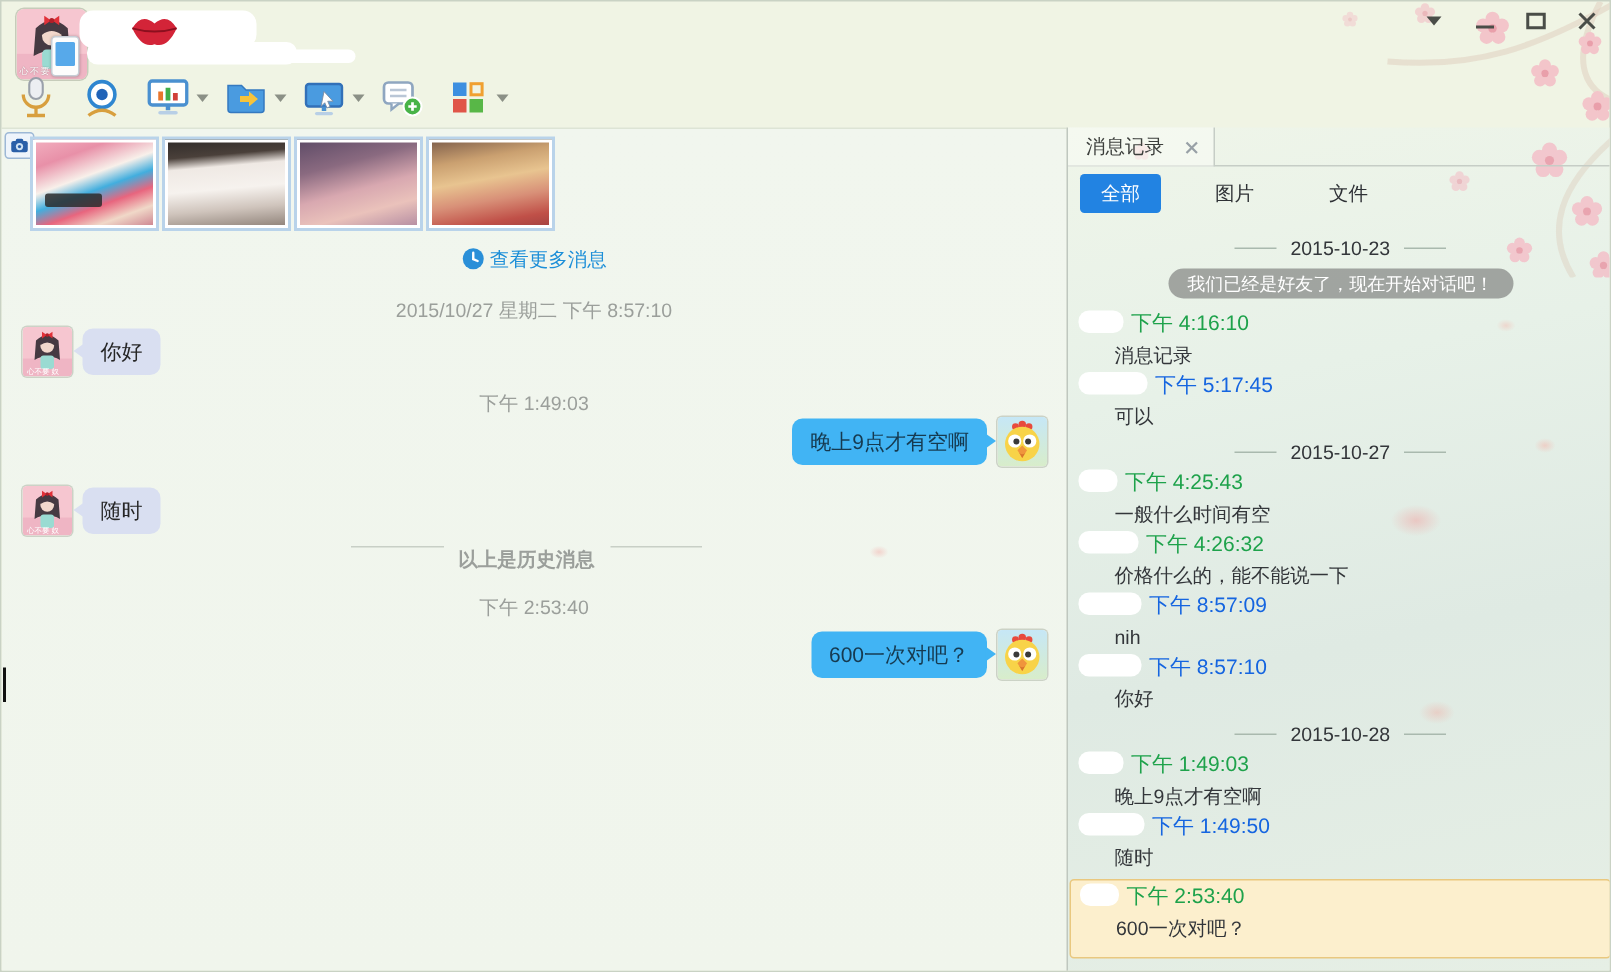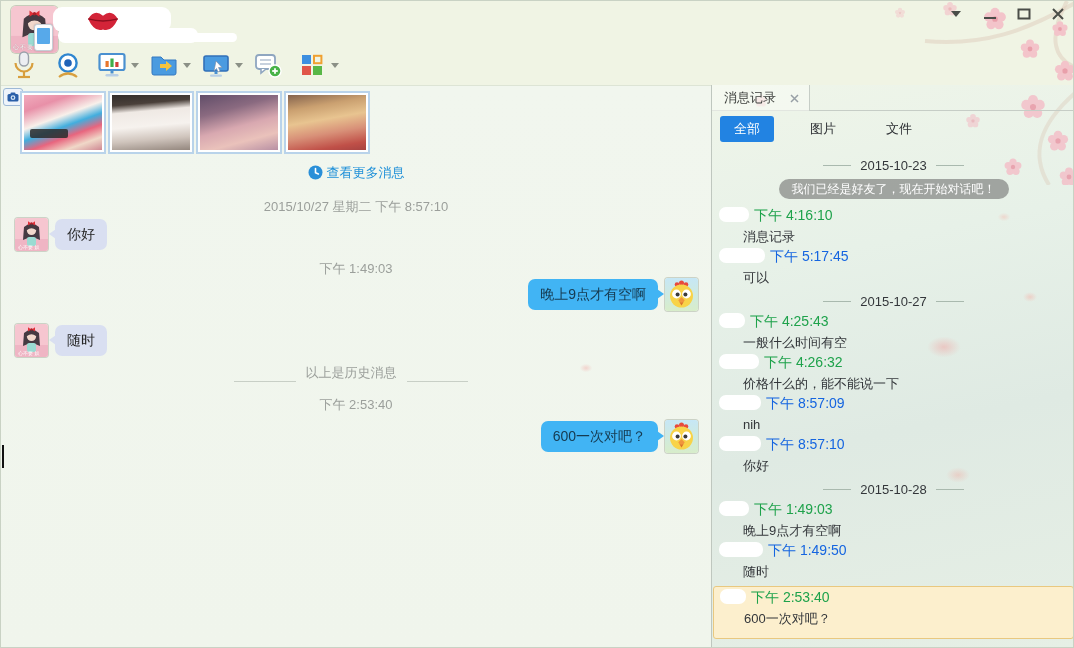--- a/index.html
+++ b/index.html
@@ -47,21 +47,21 @@
   .ts-1{top:112px;} .ts-2{top:174px;} .ts-3{top:310px;}
   .msg-row{position:absolute;display:flex;align-items:flex-start;gap:7px;}
   .msg-in1{left:14px;top:132px;} .msg-in2{left:14px;top:238px;}
   .msg-out1{right:13px;top:192px;} .msg-out2{right:13px;top:334px;}
   .avatar-sm{width:33px;height:33px;border-radius:3px;overflow:hidden;flex:0 0 auto;box-shadow:0 0 0 1px rgba(120,130,110,.3);}
   .bubble{position:relative;margin-top:1px;padding:7px 12px;border-radius:7px;font-size:14px;line-height:17px;white-space:nowrap;}
   .b-in{background:#d9dff1;color:#262626;}
   .b-in::before{content:"";position:absolute;left:-6px;top:10px;border-top:5px solid transparent;border-bottom:5px solid transparent;border-right:7px solid #d9dff1;}
   .b-out{background:#41b4f4;color:#163a50;}
   .b-out::after{content:"";position:absolute;right:-6px;top:10px;border-top:5px solid transparent;border-bottom:5px solid transparent;border-left:7px solid #41b4f4;}
-  .hist-divider{position:absolute;left:233px;top:278px;width:234px;display:flex;align-items:flex-end;gap:10px;font-size:13px;color:#9b9f9b;white-space:nowrap;}
+  .hist-divider{position:absolute;left:233px;top:278px;width:234px;display:flex;align-items:flex-start;gap:10px;font-size:13px;color:#9b9f9b;white-space:nowrap;font-weight:bold;}
   .hist-divider i{flex:1;height:1px;background:#c8cfc6;}
   .caret{position:absolute;left:1px;top:359px;width:2px;height:23px;background:#111;}
 
   
   .history-panel{position:absolute;left:710px;top:84px;width:364px;height:564px;border-left:1px solid #bfc7bf;box-sizing:border-box;background:
      radial-gradient(24px 15px at 232px 262px, rgba(244,148,148,.42), rgba(244,148,148,0) 70%),
      radial-gradient(17px 11px at 246px 390px, rgba(244,158,148,.36), rgba(244,158,148,0) 70%),
      radial-gradient(10px 7px at 318px 212px, rgba(246,178,168,.5), rgba(246,178,168,0) 70%),
      radial-gradient(9px 6px at 292px 132px, rgba(246,178,168,.42), rgba(246,178,168,0) 70%),
      linear-gradient(168deg,#eff5e9 0%,#e7f1e8 30%,#dfeae3 60%,#e6efe5 100%);}

